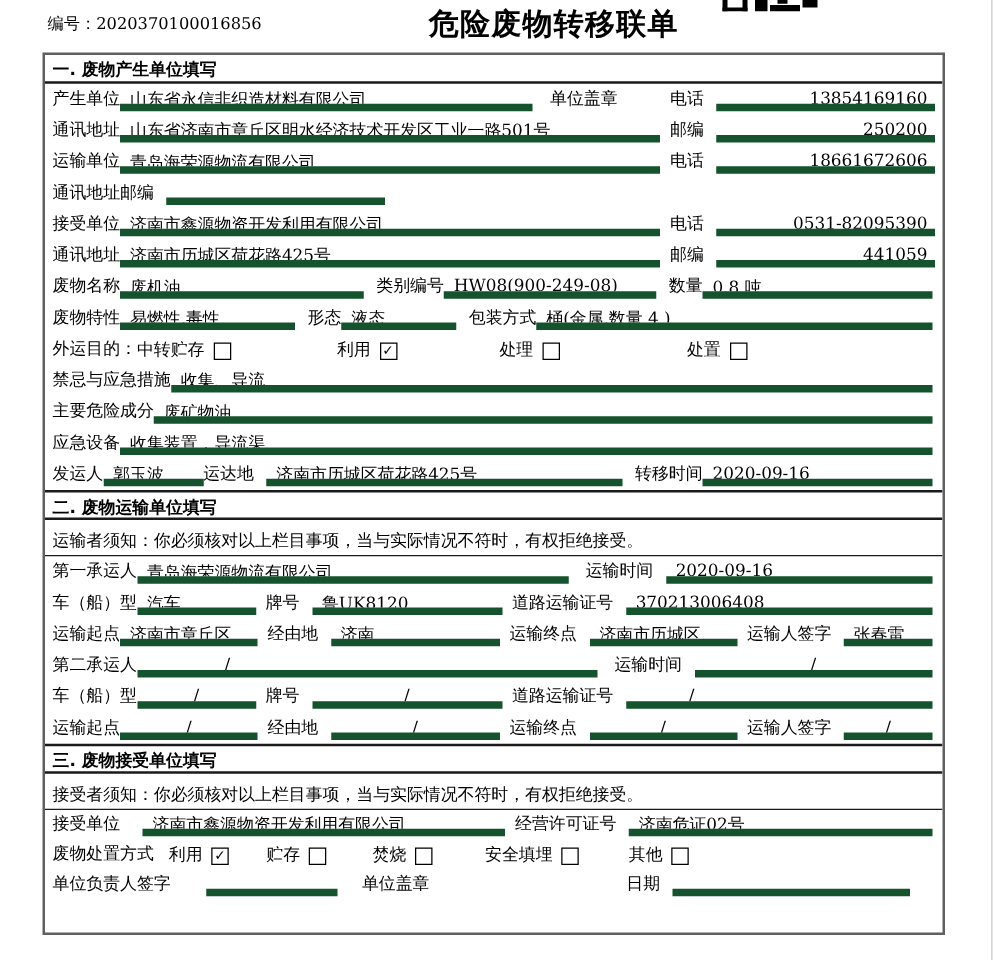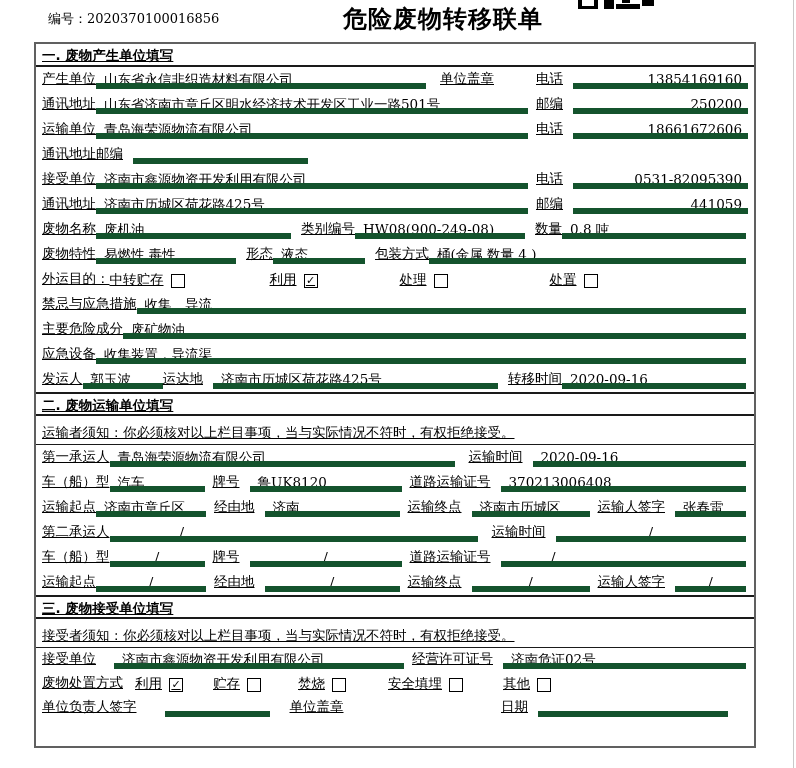--- a/index.html
+++ b/index.html
@@ -4,40 +4,40 @@
 <style>
   html,body { margin:0; padding:0; background:#fff; }
   .page {
     position:relative; width:796px; height:768px; background:#fff;
     font-family:"DejaVu Serif","Liberation Serif",serif;
     color:#000; font-size:13.5px; overflow:hidden;
   }
   .page-edge { position:absolute; top:0; bottom:0; right:2px; width:1px; background:#c9c9c9; }
 
   
-  .serial { position:absolute; left:48px; top:10px; font-size:13px; white-space:nowrap; }
+  .serial { position:absolute; left:38px; top:10px; font-size:13px; white-space:nowrap; }
   .doc-title {
     position:absolute; left:90px; right:0; top:3px; text-align:center;
     font-family:"DejaVu Sans","Liberation Sans",sans-serif;
     font-weight:bold; font-size:24px; letter-spacing:1px;
   }
   .qr { position:absolute; left:578px; top:0; width:76px; height:10px; }
   .qr div { position:absolute; background:#000; }
   .qr .q1 { left:0; top:0; width:20px; height:9px; background:transparent;
             border-left:4px solid #000; border-right:4px solid #000; border-bottom:3px solid #000; box-sizing:border-box; }
   .qr .q2 { left:26px; top:0; width:10px; height:9px; }
   .qr .q3 { left:38px; top:4px; width:24px; height:5px; }
   .qr .q4 { left:44px; top:0; width:8px;  height:3px; }
   .qr .q5 { left:64px; top:0; width:12px; height:6px; }
 
   
   .form-box {
     position:absolute; left:34px; top:42px; width:722px; height:706px;
     border:2px solid #606060; box-sizing:border-box;
-    display:flex; flex-direction:column; overflow:hidden; background:#fff;text-decoration:underline;
+    display:flex; flex-direction:column; overflow:hidden; background:#fff;
   }
   .sec-header {
     flex:0 0 auto; height:23px; box-sizing:border-box;
     border-bottom:2px solid #1a1a1a; padding:3px 6px 0 6px;
     font-family:"DejaVu Sans","Liberation Sans",sans-serif;
     font-weight:bold; font-size:13.5px; white-space:nowrap;
   }
   .sec-header.bt { border-top:2px solid #1a1a1a; height:24px; }
   .notice {
     flex:0 0 auto; height:29px; box-sizing:border-box;

